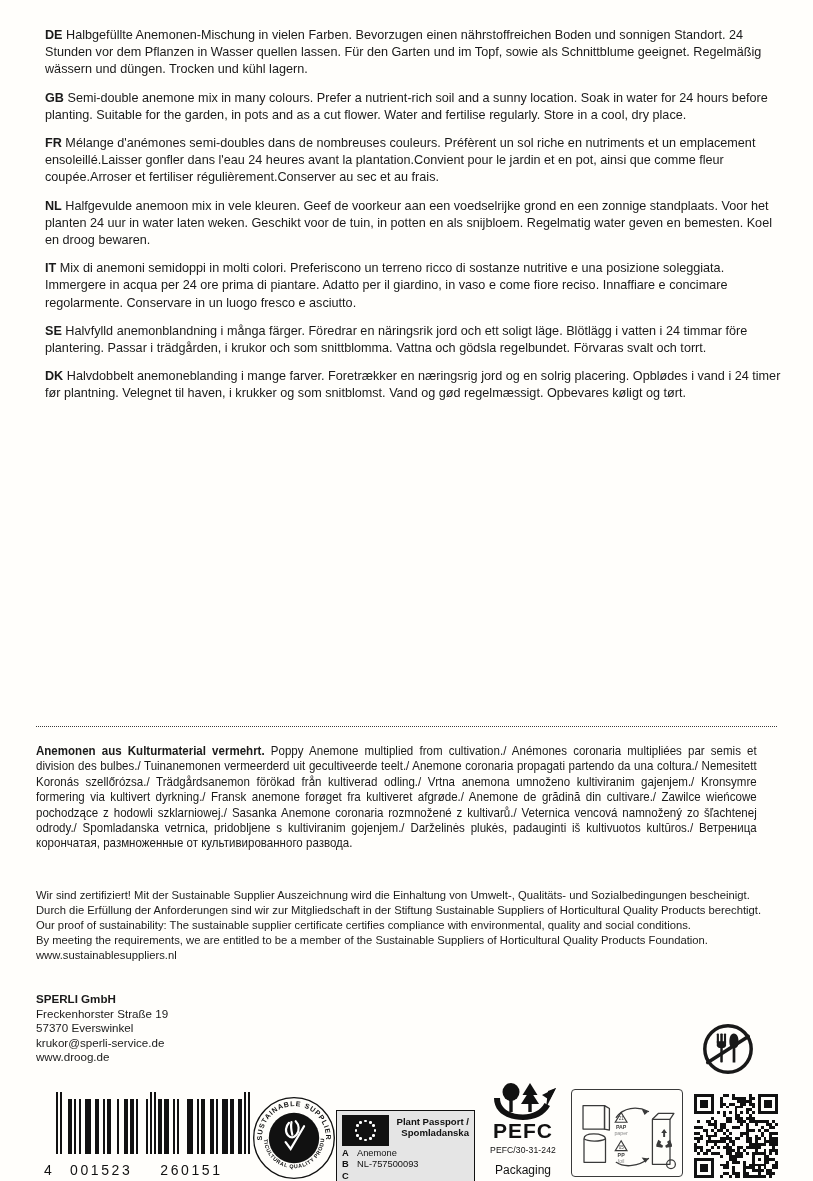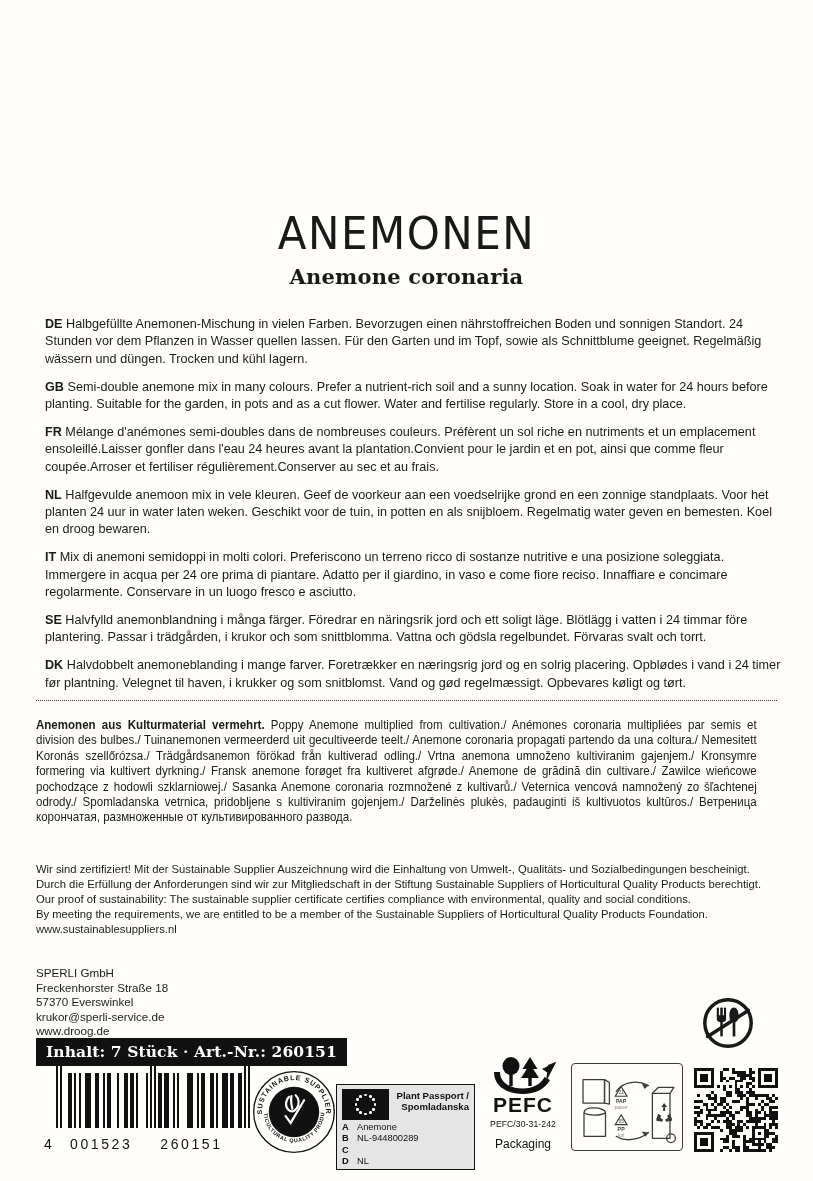--- a/index.html
+++ b/index.html
@@ -95,21 +95,21 @@
 
   
   .company {
     position: absolute;
     top: 966px;
     left: 36px;
     font-size: 11.6px;
     line-height: 14.6px;
     color: #1a1a1a;
   }
-  .company .name { font-weight: 400; }
+  .company .name { font-weight: 700; }
 
   
   .content-banner {
     position: absolute;
     top: 1038px;
     left: 36px;
     background: #111111;
     color: #ffffff;
     font-family: "DejaVu Serif", serif;
     font-weight: 700;
@@ -200,24 +200,20 @@
   
   .qr { position: absolute; top: 1068px; left: 694px; width: 84px; height: 84px; }
 
   svg { display: block; }
 </style>
 </head>
 <body>
 
 <div class="page">
 
-  <div class="title-block">
-    <h1 class="main-title">ANEMONEN</h1>
-    <div class="sub-title">Anemone coronaria</div>
-  </div>
 
   <div class="desc-wrap">
     <p class="desc-para"><span class="lang">DE</span><span> Halbgefüllte Anemonen-Mischung in vielen Farben. Bevorzugen einen nährstoffreichen Boden und sonnigen Standort. 24 Stunden vor dem Pflanzen in Wasser quellen lassen. Für den Garten und im Topf, sowie als Schnittblume geeignet. Regelmäßig wässern und düngen. Trocken und kühl lagern.</span></p>
     <p class="desc-para"><span class="lang">GB</span><span> Semi-double anemone mix in many colours. Prefer a nutrient-rich soil and a sunny location. Soak in water for 24 hours before planting. Suitable for the garden, in pots and as a cut flower. Water and fertilise regularly. Store in a cool, dry place.</span></p>
     <p class="desc-para"><span class="lang">FR</span><span> Mélange d'anémones semi-doubles dans de nombreuses couleurs. Préfèrent un sol riche en nutriments et un emplacement ensoleillé.Laisser gonfler dans l'eau 24 heures avant la plantation.Convient pour le jardin et en pot, ainsi que comme fleur coupée.Arroser et fertiliser régulièrement.Conserver au sec et au frais.</span></p>
     <p class="desc-para"><span class="lang">NL</span><span> Halfgevulde anemoon mix in vele kleuren. Geef de voorkeur aan een voedselrijke grond en een zonnige standplaats. Voor het planten 24 uur in water laten weken. Geschikt voor de tuin, in potten en als snijbloem. Regelmatig water geven en bemesten. Koel en droog bewaren.</span></p>
     <p class="desc-para"><span class="lang">IT</span><span> Mix di anemoni semidoppi in molti colori. Preferiscono un terreno ricco di sostanze nutritive e una posizione soleggiata. Immergere in acqua per 24 ore prima di piantare. Adatto per il giardino, in vaso e come fiore reciso. Innaffiare e concimare regolarmente. Conservare in un luogo fresco e asciutto.</span></p>
     <p class="desc-para"><span class="lang">SE</span><span> Halvfylld anemonblandning i många färger. Föredrar en näringsrik jord och ett soligt läge. Blötlägg i vatten i 24 timmar före plantering. Passar i trädgården, i krukor och som snittblomma. Vattna och gödsla regelbundet. Förvaras svalt och torrt.</span></p>
     <p class="desc-para"><span class="lang">DK</span><span> Halvdobbelt anemoneblanding i mange farver. Foretrækker en næringsrig jord og en solrig placering. Opblødes i vand i 24 timer før plantning. Velegnet til haven, i krukker og som snitblomst. Vand og gød regelmæssigt. Opbevares køligt og tørt.</span></p>
   </div>
@@ -229,27 +225,26 @@
   <div class="sustain">
     <div>Wir sind zertifiziert! Mit der Sustainable Supplier Auszeichnung wird die Einhaltung von Umwelt-, Qualitäts- und Sozialbedingungen bescheinigt.</div>
     <div>Durch die Erfüllung der Anforderungen sind wir zur Mitgliedschaft in der Stiftung Sustainable Suppliers of Horticultural Quality Products berechtigt.</div>
     <div>Our proof of sustainability: The sustainable supplier certificate certifies compliance with environmental, quality and social conditions.</div>
     <div>By meeting the requirements, we are entitled to be a member of the Sustainable Suppliers of Horticultural Quality Products Foundation.</div>
     <div>www.sustainablesuppliers.nl</div>
   </div>
 
   <div class="company">
     <div class="name">SPERLI GmbH</div>
-    <div>Freckenhorster Straße 18</div>
+    <div>Freckenhorster Straße 19</div>
     <div>57370 Everswinkel</div>
     <div>krukor@sperli-service.de</div>
     <div>www.droog.de</div>
   </div>
 
-  <div class="content-banner">Inhalt: 7 Stück · Art.-Nr.: 260151</div>
 
   <div class="barcode-area">
     <div class="barcode-bars" id="barcode-bars">
         <span style="width:2.05px;background:#111;height:100%"></span>
         <span style="width:2.05px;background:transparent;height:100%"></span>
         <span style="width:2.05px;background:#111;height:100%"></span>
         <span style="width:2.05px;background:transparent;height:88%"></span>
         <span style="width:2.05px;background:transparent;height:88%"></span>
         <span style="width:2.05px;background:transparent;height:88%"></span>
         <span style="width:2.05px;background:#111;height:88%"></span>
@@ -395,21 +390,21 @@
         <div>Spomladanska</div>
       </div>
     </div>
     <div class="pp-rows">
       <div class="pp-row">
         <span class="pp-key">A</span>
         <span class="pp-val">Anemone</span>
       </div>
       <div class="pp-row">
         <span class="pp-key">B</span>
-        <span class="pp-val">NL-944800289</span>
+        <span class="pp-val">NL-757500093</span>
       </div>
       <div class="pp-row">
         <span class="pp-key">C</span>
         <span class="pp-val"></span>
       </div>
       <div class="pp-row">
         <span class="pp-key">D</span>
         <span class="pp-val">NL</span>
       </div>
     </div>

